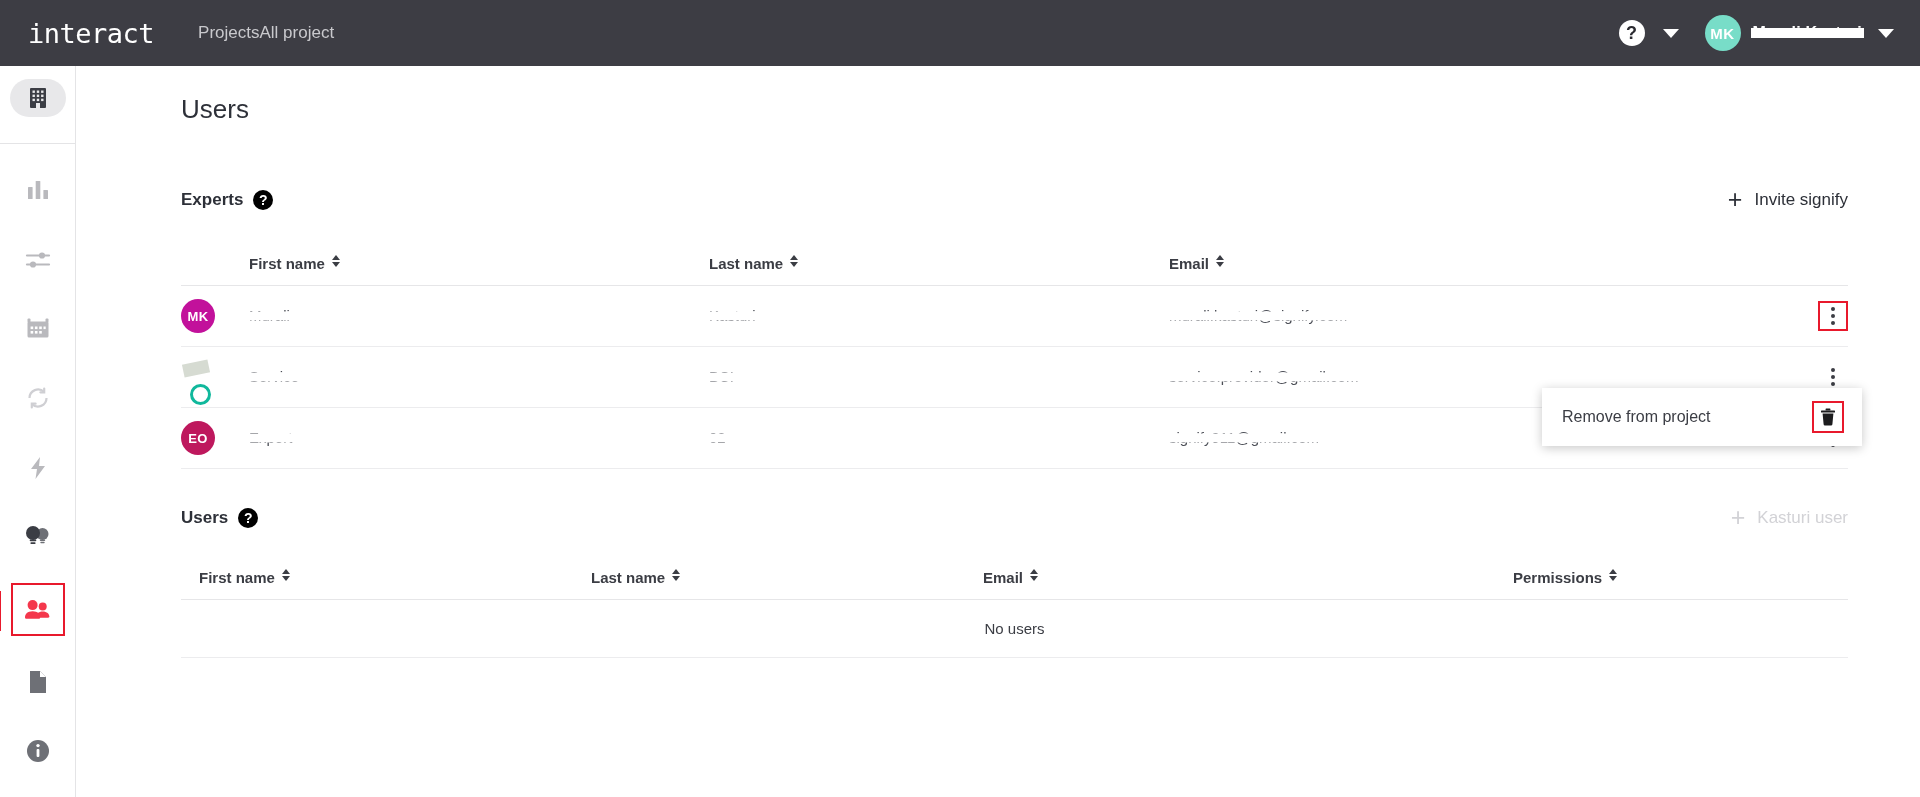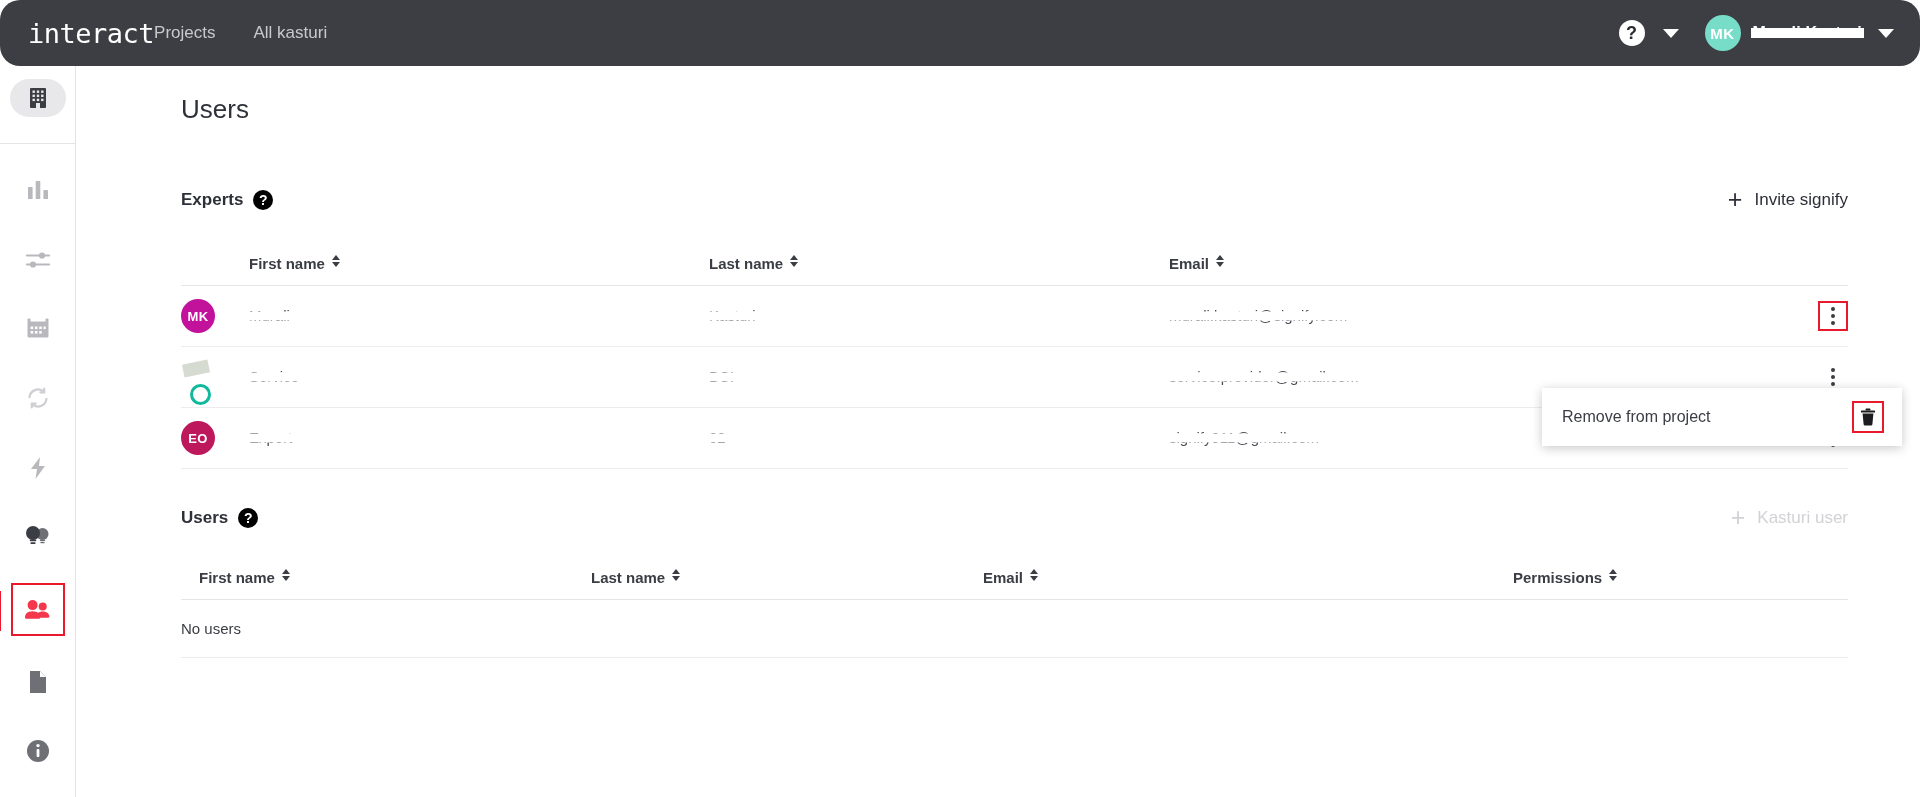--- a/index.html
+++ b/index.html
@@ -10,32 +10,32 @@
     overflow: hidden;
   }
 
   
   .topbar {
     position: absolute; top: 0; left: 0;
     width: 1920px; height: 66px;
     background: #3d3d44;
     display: flex; align-items: center;
     z-index: 40;
-    border-radius: 20px;
   }
   .brand {
     font-family: "DejaVu Sans Mono", monospace;
     color: #ffffff;
     font-size: 27px;
     letter-spacing: -0.5px;
     margin-left: 28px;
     font-weight: 400;
   }
   .topnav {
-    display: flex; align-items: center; gap: 38px;
+    display: flex; align-items: center; 
+    margin-left: 44px;
   }
   .topnav-item {
     color: #c9c9cd; font-size: 17px; cursor: pointer;
   }
   .topbar-right {
     margin-left: auto; display: flex; align-items: center;
     margin-right: 26px; gap: 0px;
   }
   .help-circle {
     width: 26px; height: 26px; border-radius: 50%;
@@ -207,30 +207,30 @@
     justify-content: center; gap: 3px; cursor: pointer;
   }
   .kebab span {
     width: 4px; height: 4px; border-radius: 50%; background: #3b3d44;
     display: block;
   }
   .kebab.highlight { border: 2px solid #e8192c; }
 
   .empty-row {
     height: 58px; display: flex; align-items: center;
-    justify-content: flex-start;
+    justify-content: center;
     font-size: 15px; color: #3b3d44;
     border-bottom: 1px solid #ececee;
   }
 
   
   .dropdown {
     position: absolute;
     left: 1542px; top: 388px;
-    width: 360px; height: 58px;
+    width: 320px; height: 58px;
     background: #ffffff;
     box-shadow: 0 2px 10px rgba(0,0,0,0.22);
     display: flex; align-items: center;
     padding: 0 18px 0 20px;
     z-index: 30;
   }
   .dropdown-label { font-size: 16px; color: #3b3d44; }
   .trash-box {
     margin-left: auto; width: 32px; height: 32px;
     border: 2px solid #e8192c;
@@ -249,21 +249,21 @@
   .u-c3 { width: 530px; }
   .u-c4 { width: 300px; }
 </style>
 </head>
 <body>
 
 <div class="topbar">
   <div class="brand">interact</div>
   <div class="topnav">
     <div class="topnav-item">Projects</div>
-    <div class="topnav-item">All kasturi</div>
+    <div class="topnav-item">All project</div>
   </div>
   <div class="topbar-right">
     <div class="help-circle">?</div>
     <div class="caret caret-sm"></div>
     <div class="avatar-top">MK</div>
     <div class="user-name-wrap">
       <span class="user-name">Murali Kasturi</span>
       <span class="redact-line"></span>
     </div>
     <div class="caret"></div>

